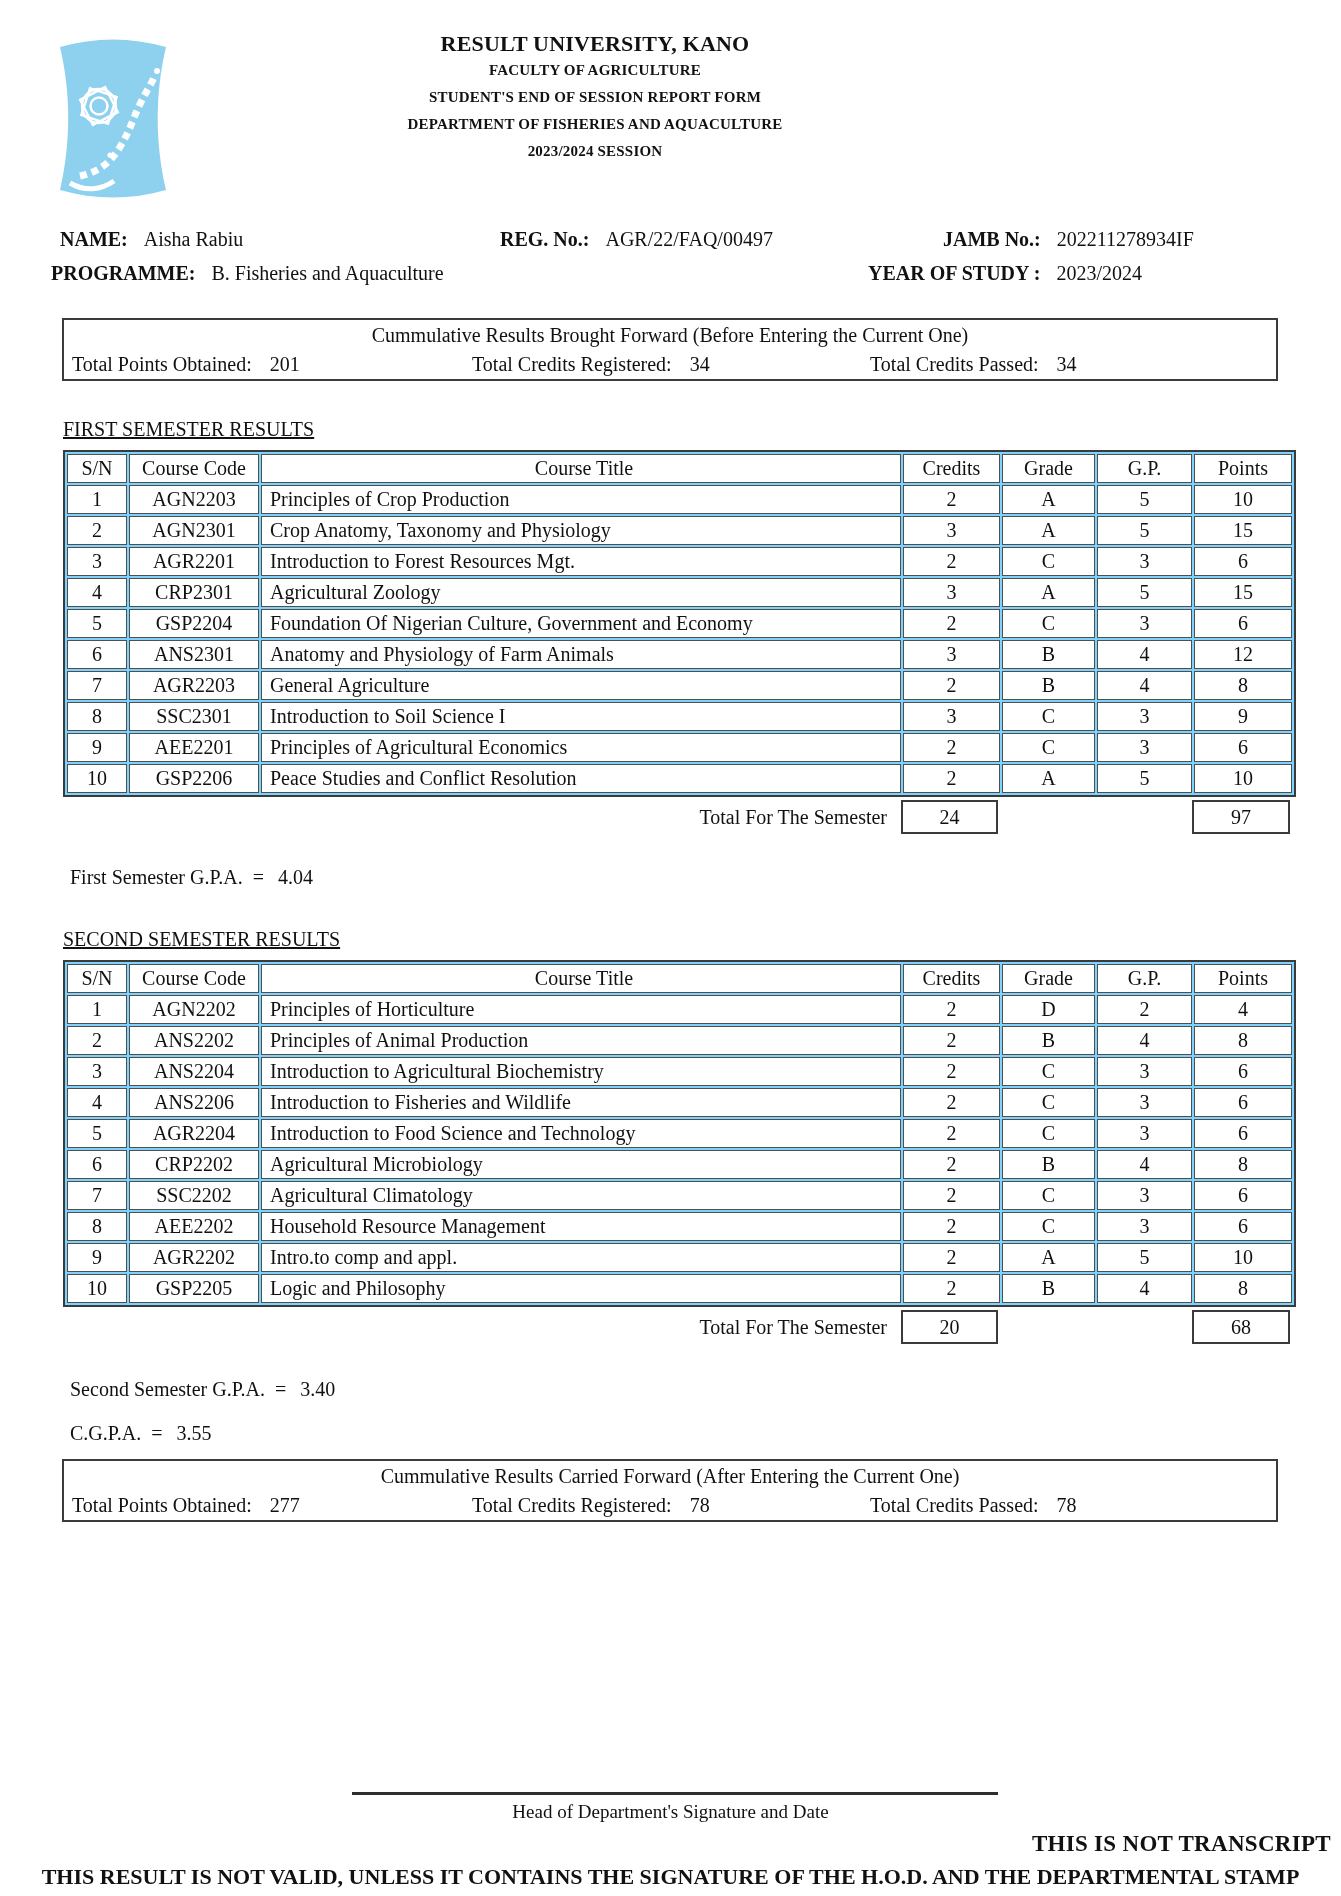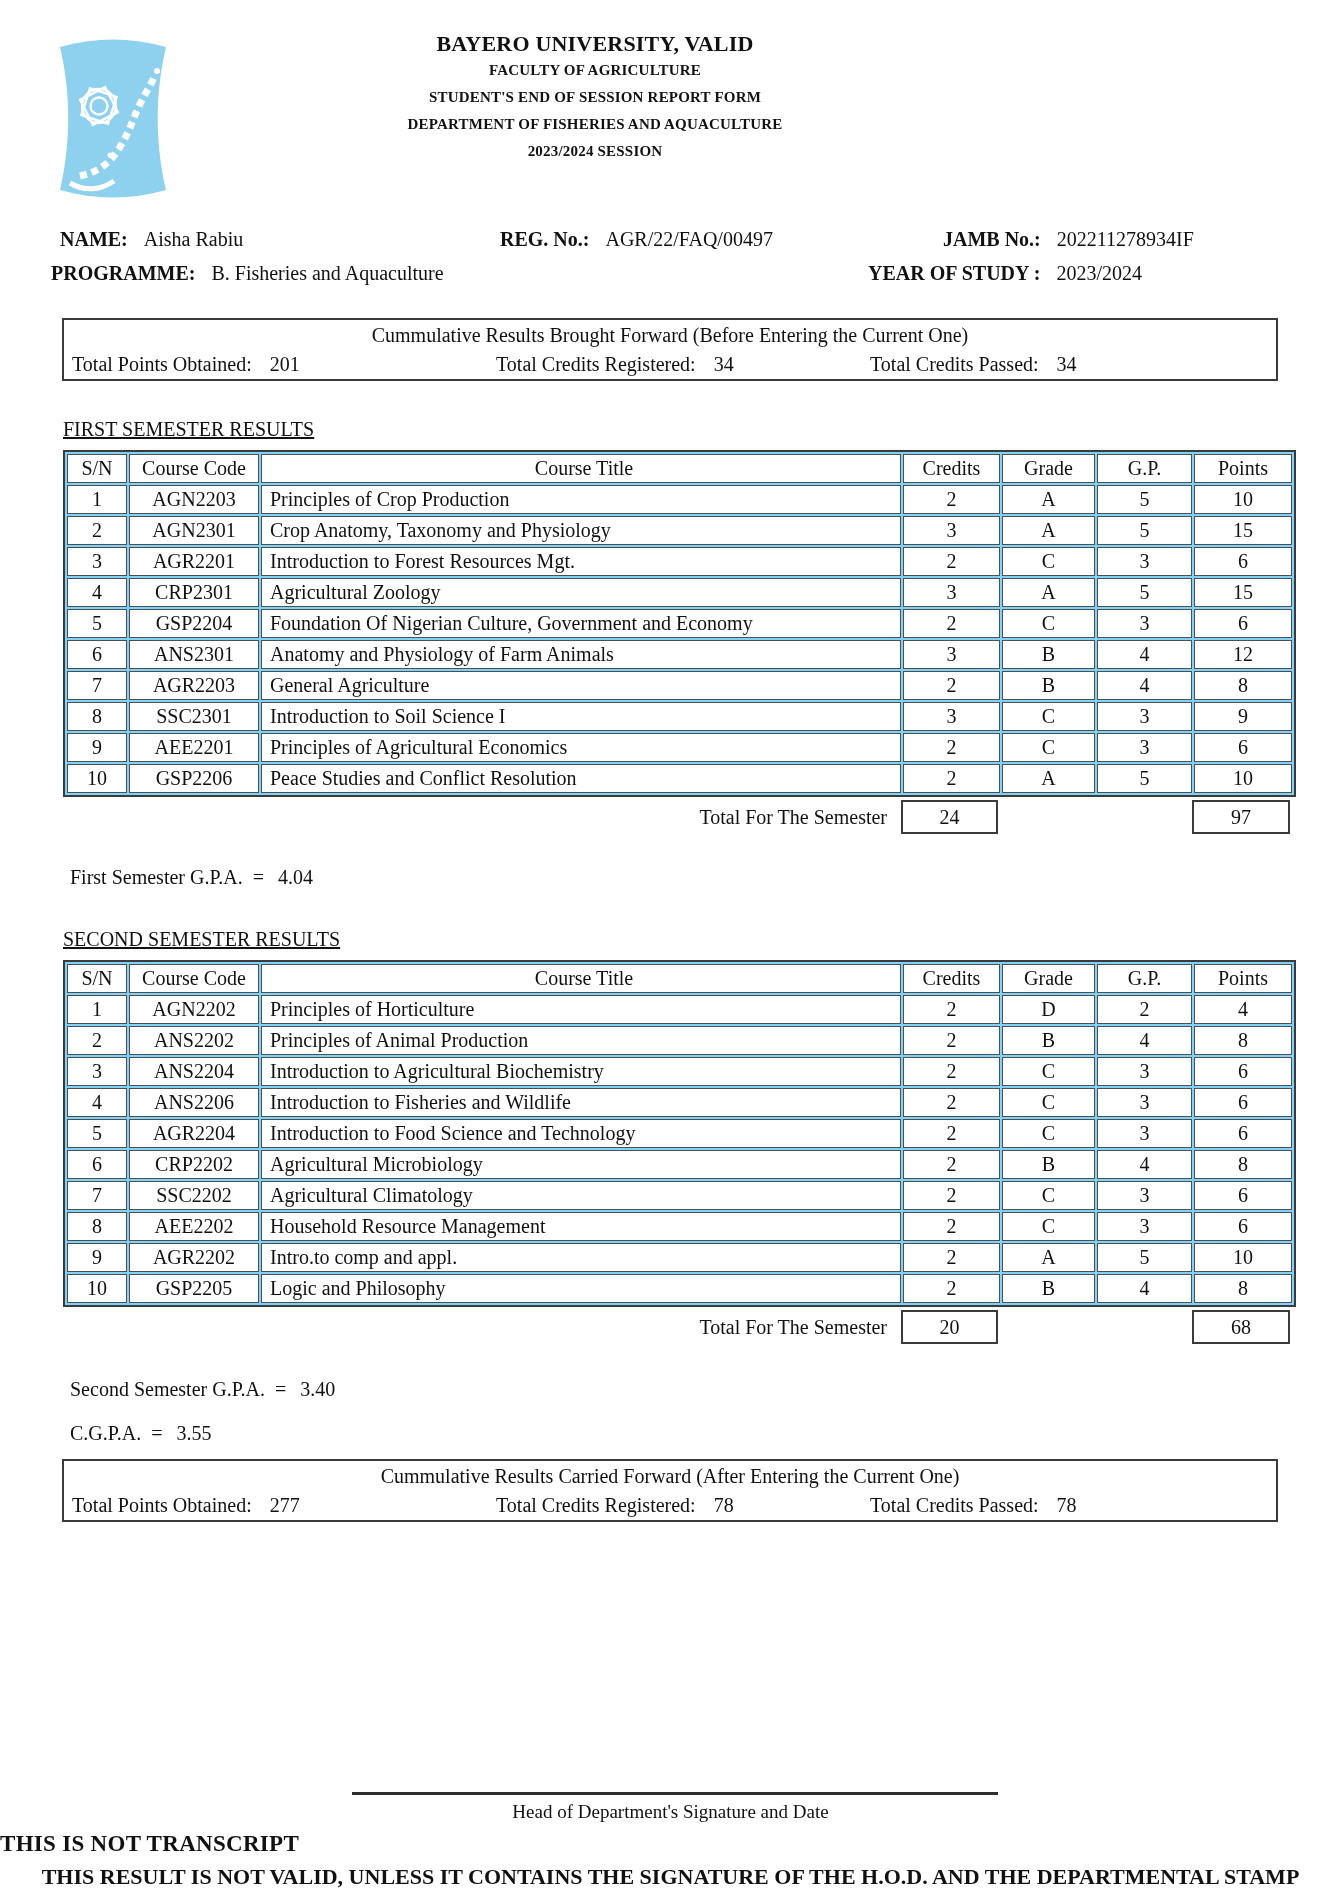--- a/index.html
+++ b/index.html
@@ -16,21 +16,21 @@
   
   .info-pair { position: absolute; white-space: nowrap; font-size: 20px; }
   .info-pair .lbl { font-weight: bold; }
   .info-pair .val { margin-left: 16px; }
 
   
   .cum-box { position: absolute; left: 62px; width: 1216px; height: 63px; border: 2px solid #3b3b3b; background: #fff; }
   .cum-title { position: absolute; top: 4px; left: 0; width: 100%; text-align: center; font-size: 20px; }
   .cum-item { position: absolute; top: 33px; font-size: 20px; white-space: nowrap; }
   .cum-item .val { margin-left: 18px; }
-  .cum-i1 { left: 8px; } .cum-i2 { left: 408px; margin-left: 24px; } .cum-i3 { left: 806px; }
+  .cum-i1 { left: 8px; } .cum-i2 { left: 408px; } .cum-i3 { left: 806px; }
 
   
   .sem-section { position: absolute; left: 63px; width: 1215px; }
   .sem-title { width: 100%; text-align: left; font-size: 20px; text-decoration: underline; margin-bottom: 9px; }
   table.results { border-collapse: separate; border-spacing: 2px; table-layout: fixed; width: 1215px; border: 2px solid #3b3b3b; background: #7dd3fc; }
   table.results th, table.results td {
     border: 1px solid #4f4f4f; font-weight: normal; font-size: 20px; text-align: center;
     height: 27px; line-height: 27px; padding: 0 2px; overflow: hidden; white-space: nowrap; background: #fff;
   }
   table.results td.c-title, table.results th.c-title { text-align: left; padding-left: 8px; }
@@ -39,21 +39,21 @@
   td.t-label { text-align: right; padding-right: 12px; }
   td.t-box { border: 2px solid #3b3b3b; text-align: center; }
   td.t-empty { border: none; }
 
   .gpa-line { position: absolute; left: 70px; font-size: 20px; white-space: nowrap; }
   .gpa-line .eq { margin: 0 14px 0 10px; }
 
   
   .sig-line { position: absolute; left: 352px; top: 1792px; width: 646px; border-top: 3px solid #2e2e2e; }
   .sig-label { position: absolute; left: 0; top: 1801px; width: 1341px; text-align: center; font-size: 19px; }
-  .not-transcript { position: absolute; left: 0; top: 1831px; width: 1331px; text-align: left; font-size: 23px; font-weight: bold; letter-spacing: 0.3px; }
+  .not-transcript { position: absolute; left: 0; top: 1831px; width: 1331px; text-align: right; font-size: 23px; font-weight: bold; letter-spacing: 0.3px; }
   .validity { position: absolute; left: 0; top: 1864px; width: 1341px; text-align: center; font-size: 22px; font-weight: bold; }
 </style>
 </head>
 <body>
 
 <div class="page">
 
   <div class="logo-wrap">
     <svg width="146" height="172" viewBox="0 0 146 172">
       <path d="M20,14 C55,4 91,4 126,14 C115,60 115,110 126,157 C91,167 55,167 20,157 C31,110 31,60 20,14 Z" style="fill: rgb(142, 209, 239);"></path>
@@ -67,21 +67,21 @@
         <path d="M40,143 C62,138 72,127 80,114 C90,98 93,85 101,69 C107,57 112,50 115,42" stroke-width="7" stroke-dasharray="7 5"></path>
         <path d="M30,150 C45,159 61,157 74,148" stroke-width="5"></path>
         <circle cx="117" cy="38" r="3" fill="#ffffff" stroke="none"></circle>
         <circle cx="95" cy="80" r="2.6" fill="#ffffff" stroke="none"></circle>
         <circle cx="70" cy="122" r="2.6" fill="#ffffff" stroke="none"></circle>
       </g>
     </svg>
   </div>
 
   <div class="title-block">
-    <div class="l1">BAYERO UNIVERSITY, VALID</div>
+    <div class="l1">RESULT UNIVERSITY, KANO</div>
     <div>FACULTY OF AGRICULTURE</div>
     <div>STUDENT'S END OF SESSION REPORT FORM</div>
     <div>DEPARTMENT OF FISHERIES AND AQUACULTURE</div>
     <div>2023/2024 SESSION</div>
   </div>
 
   <div class="info-pair" style="left:60px; top:228px;">
     <span class="lbl">NAME:</span><span class="val">Aisha Rabiu</span>
   </div>
   <div class="info-pair" style="left:500px; top:228px;">

